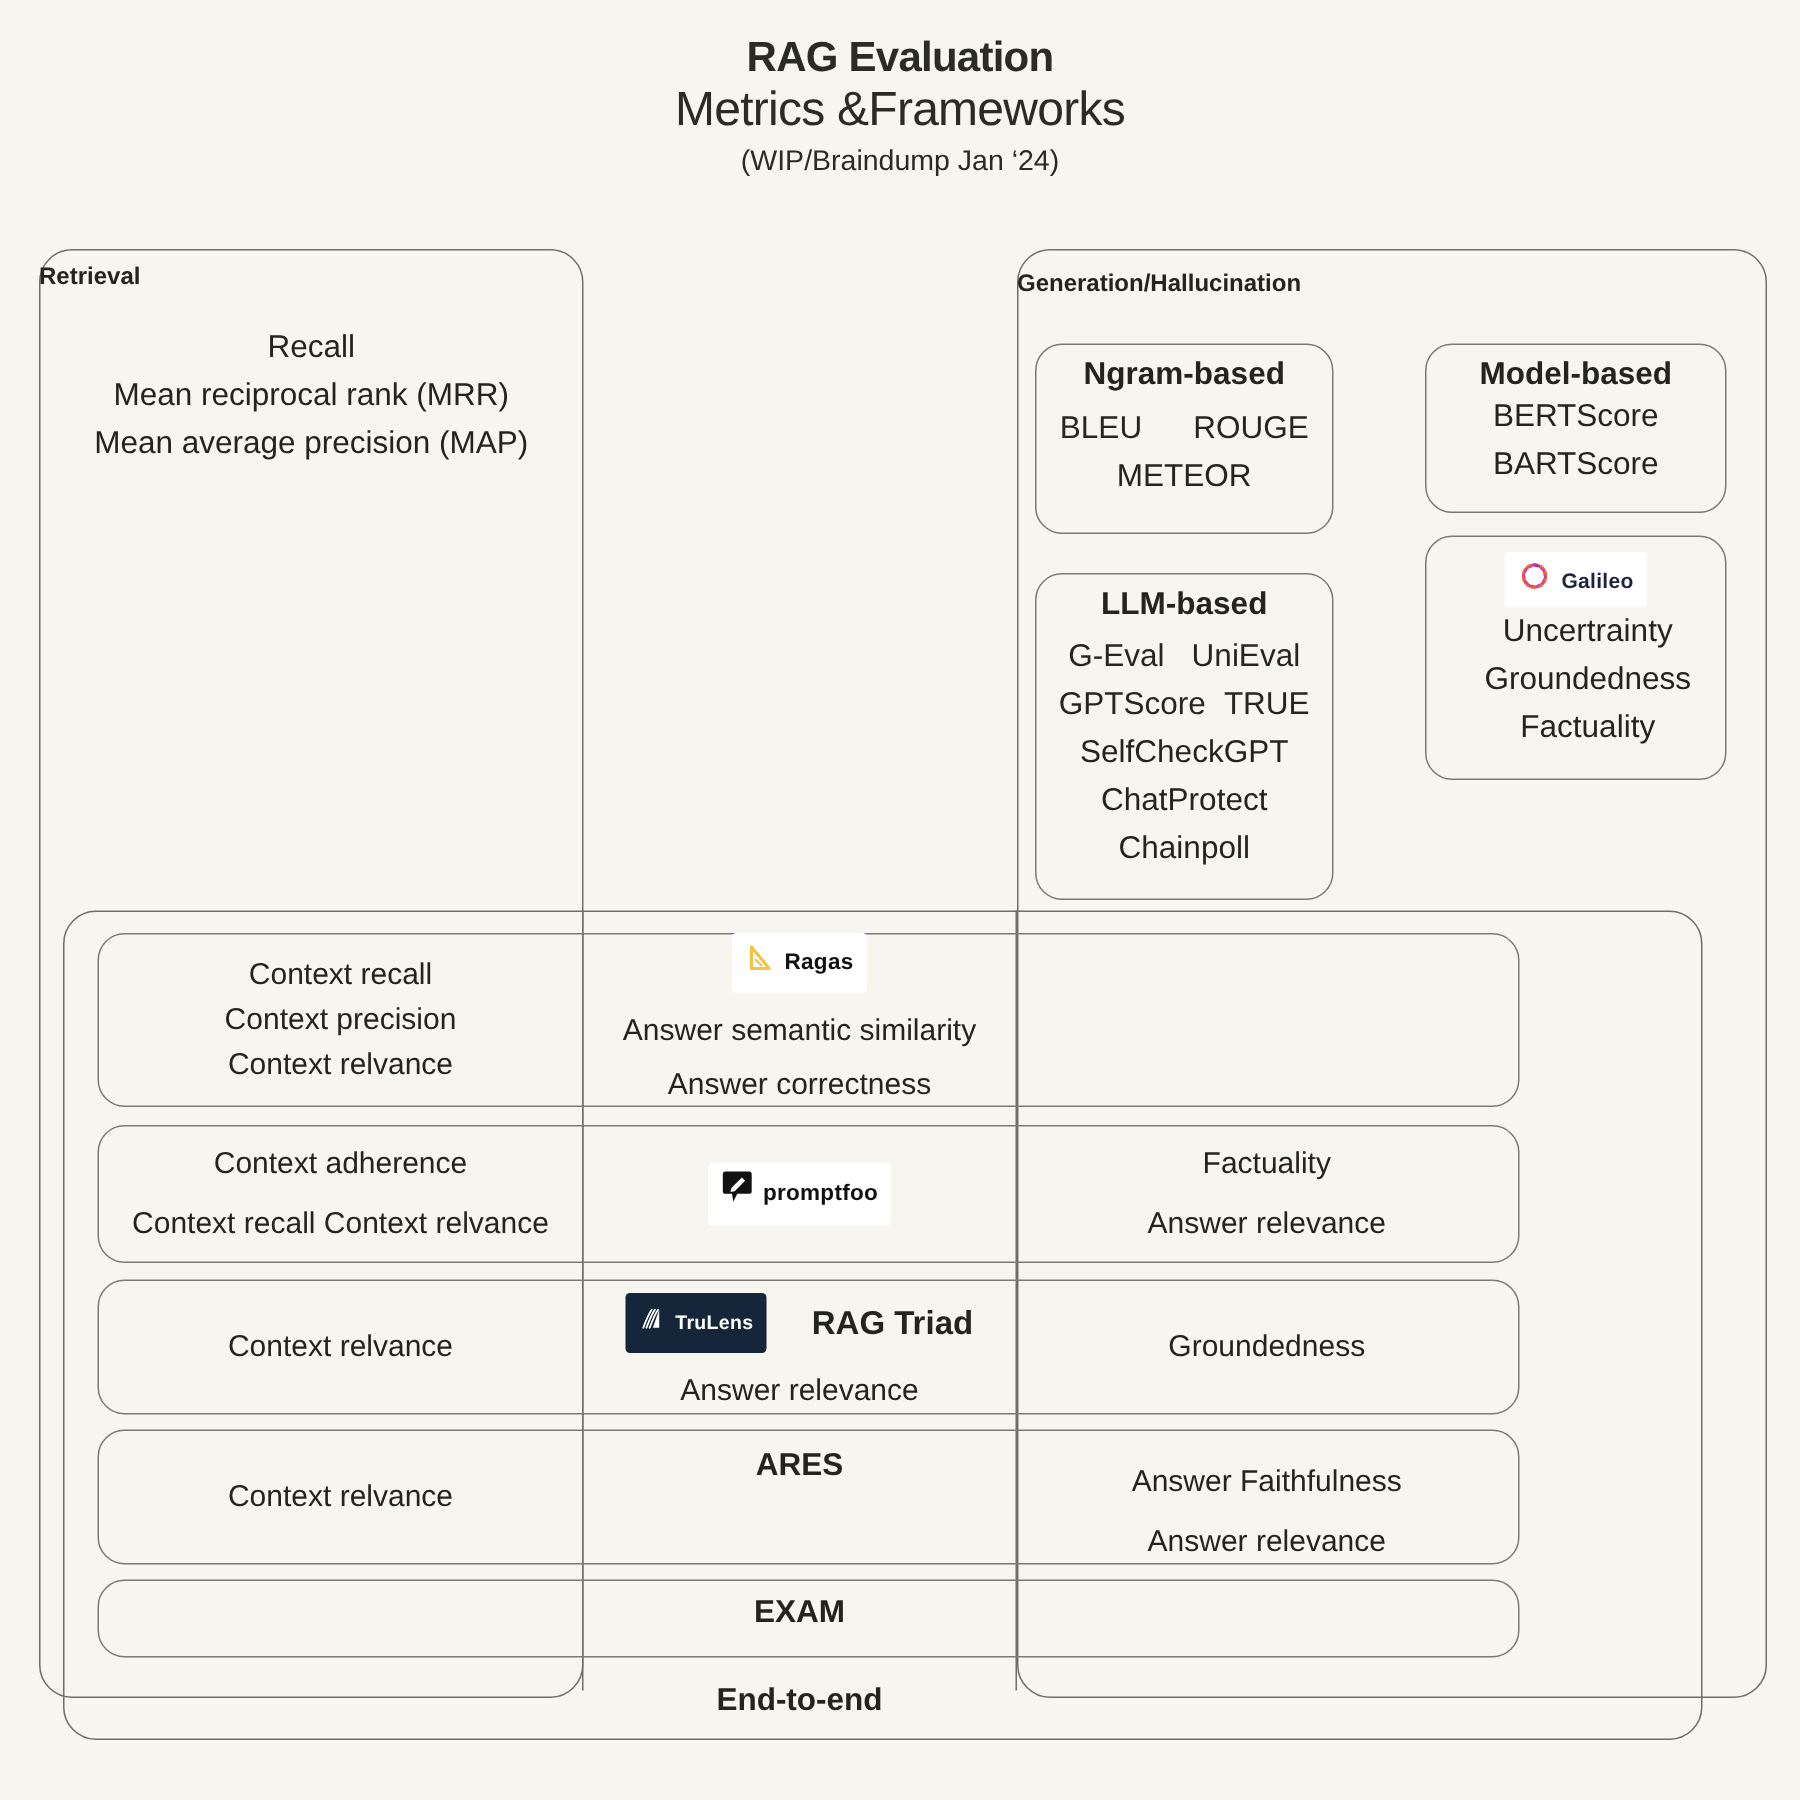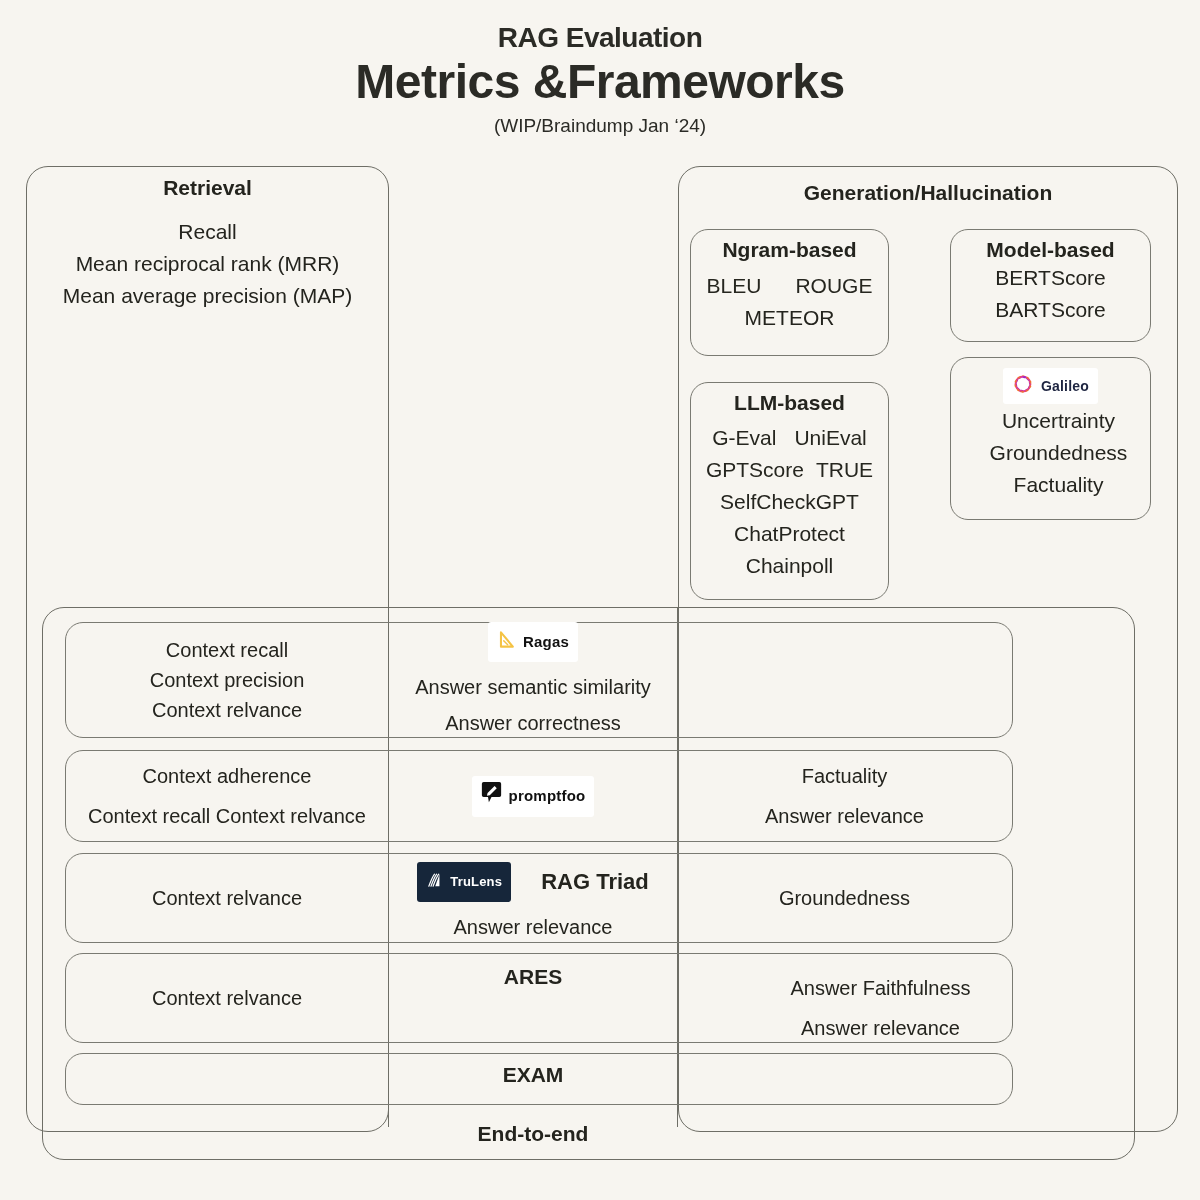--- a/index.html
+++ b/index.html
@@ -31,22 +31,22 @@
     text-align: center;
   }
   .title-line1 {
     font-size: 28px;
     font-weight: bold;
     letter-spacing: -0.5px;
     line-height: 1.15;
     color: #2b2b26;
   }
   .title-line2 {
-    font-size: 48px;
-    font-weight: bold;
+    font-size: 32px;
+    font-weight: normal;
     letter-spacing: -0.5px;
     line-height: 1.15;
     color: #2b2b26;
   }
   .subtitle {
     font-size: 19px;
     font-weight: normal;
     margin-top: 6px;
     color: #2b2b26;
   }
@@ -58,23 +58,22 @@
     border-radius: 22px;
     box-sizing: border-box;
     background: transparent;
   }
   .box.thin {
     border-width: 1.2px;
     border-color: #7a7a72;
   }
 
   .box-title {
-    text-align: center;
-    font-weight: bold;
-    font-size: 21px;
+    font-weight: bold;
+    font-size: 16px;
     color: #24241e;
   }
   .box-sub-title {
     text-align: center;
     font-weight: bold;
     font-size: 21px;
     color: #24241e;
   }
   .item {
     text-align: center;
@@ -327,21 +326,21 @@
     <span class="line">Groundedness</span>
   </div>
 
   <div class="row-box" style="left:65px; top:953px; width:948px; height:90px;"></div>
   <div class="cell" style="left:66px; top:953px; width:322px; height:90px;">
     <span class="line">Context relvance</span>
   </div>
   <div class="cell" style="left:392px; top:953px; width:282px; height:90px; justify-content:flex-start; padding-top:8px;">
     <span class="box-sub-title">ARES</span>
   </div>
-  <div class="cell" style="left:718px; top:953px; width:325px; height:110px; gap:10px;">
+  <div class="cell" style="left:682px; top:953px; width:325px; height:110px; gap:10px;">
     <span class="line">Answer Faithfulness</span>
     <span class="line">Answer relevance</span>
   </div>
 
   <div class="row-box" style="left:65px; top:1053px; width:948px; height:52px;"></div>
   <div class="cell" style="left:392px; top:1053px; width:282px; height:52px; justify-content:flex-start; padding-top:6px;">
     <span class="box-sub-title">EXAM</span>
   </div>
 
   <div class="endtoend-label" style="left:392px; top:1122px; width:282px;">End-to-end</div>

